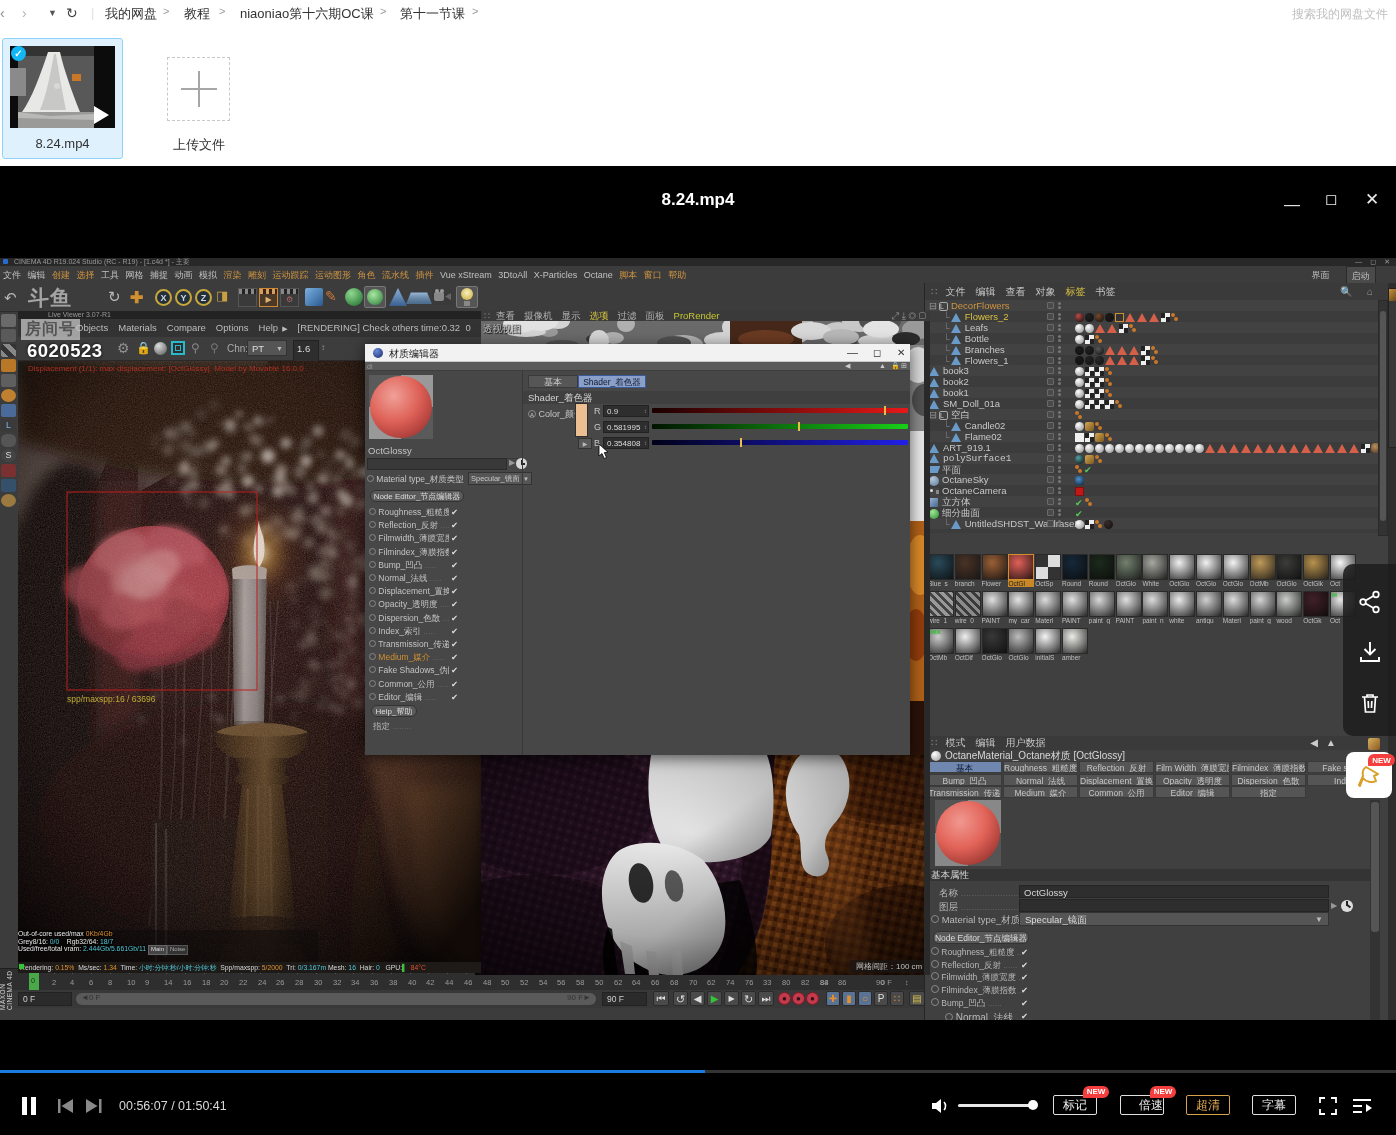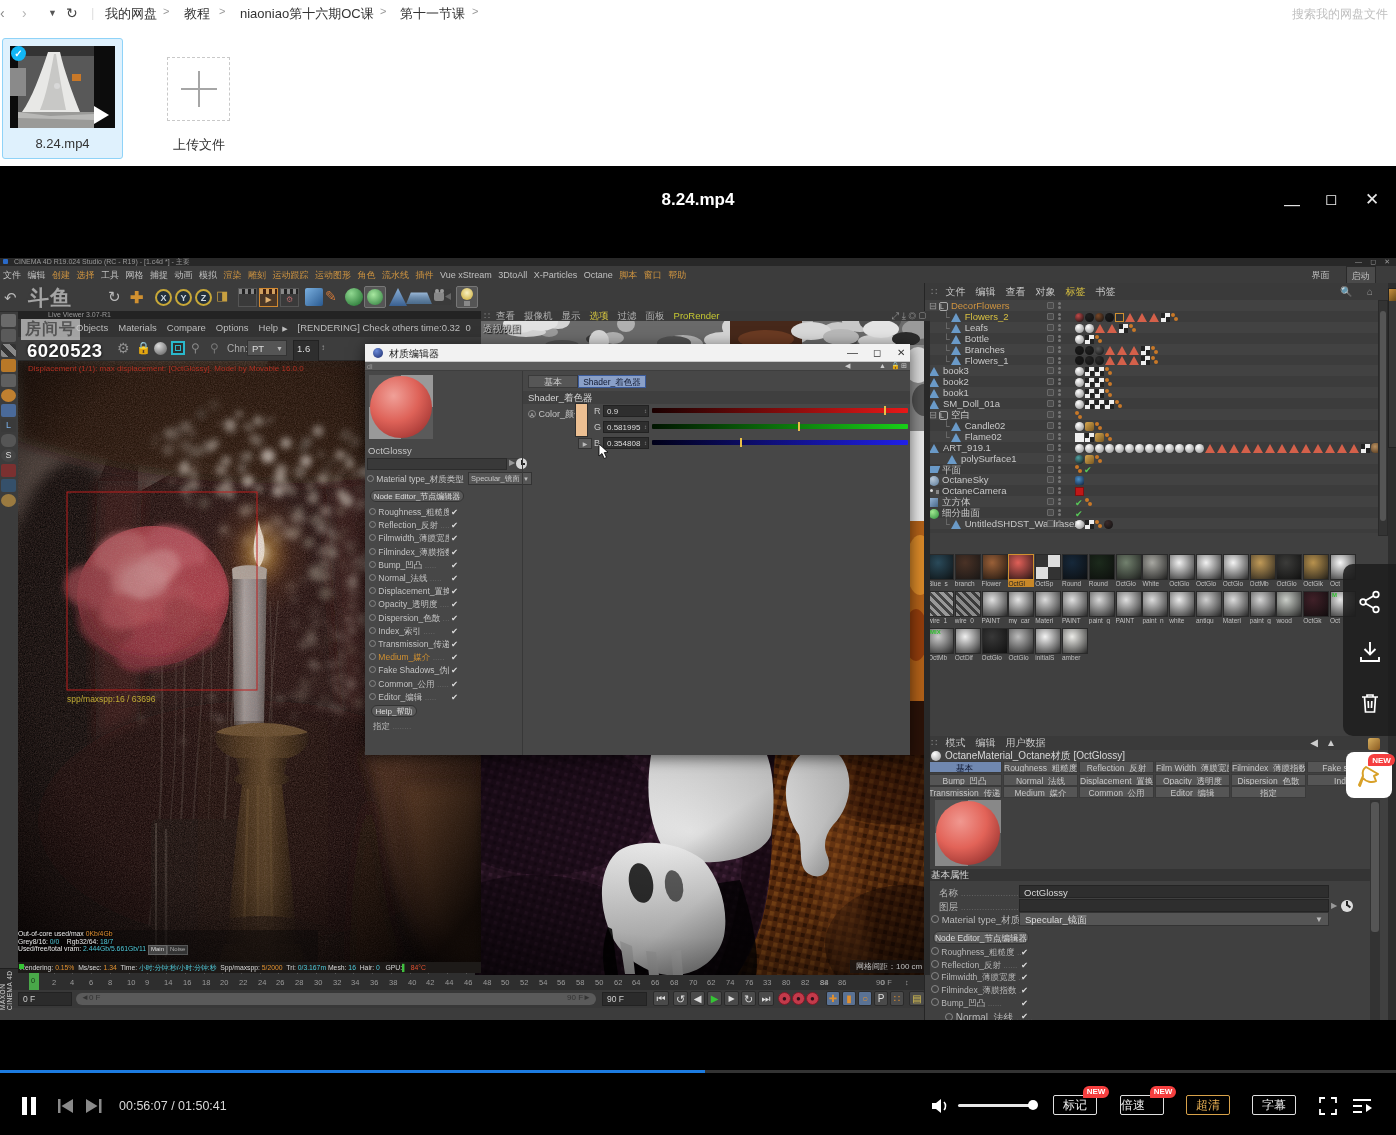--- a/index.html
+++ b/index.html
@@ -397,21 +397,21 @@
               <span style="position:absolute;left:150px;top:0px;"><i style="display:inline-block;width:9px;height:9px;background:#f0f0f0;margin-right:1px;vertical-align:middle;"></i><i style="display:inline-block;width:9px;height:9px;background:conic-gradient(#eee 25%,#222 25% 50%,#eee 50% 75%,#222 75%);margin-right:1px;vertical-align:middle;"></i><i style="display:inline-block;width:9px;height:9px;background:linear-gradient(135deg,#d8a850,#7a5820);margin-right:1px;vertical-align:middle;border-radius:2px;"></i><i style="display:inline-block;width:8px;height:9px;margin-right:1px;vertical-align:middle;position:relative;"><b style="position:absolute;left:0;top:0;width:4px;height:4px;border-radius:50%;background:#c87828;"></b><b style="position:absolute;left:3px;top:4px;width:4px;height:4px;border-radius:50%;background:#c87828;"></b></i></span>
             </div>
             <div style="position:absolute;left:0;top:141.70000000000005px;width:462px;height:11px;font-size:9.5px;line-height:11px;white-space:nowrap;">
               <span style="position:absolute;left:4px;color:#c8c8c8;"><i style="display:inline-block;width:0;height:0;border-left:5px solid transparent;border-right:5px solid transparent;border-bottom:9px solid #6a9ac8;margin-right:4px;vertical-align:middle;"></i>ART_919.1</span>
               <i style="position:absolute;left:122px;top:2px;width:7px;height:7px;border:1px solid #6a6a6a;border-radius:1px;background:#4a4a4a;"></i>
               <b style="position:absolute;left:133px;top:2px;width:3px;height:3px;border-radius:50%;background:#777;"></b>
               <b style="position:absolute;left:133px;top:6px;width:3px;height:3px;border-radius:50%;background:#777;"></b>
               <span style="position:absolute;left:150px;top:0px;"><i style="display:inline-block;width:9px;height:9px;border-radius:50%;background:radial-gradient(circle at 35% 30%, #fff, #888);margin-right:1px;vertical-align:middle;"></i><i style="display:inline-block;width:9px;height:9px;border-radius:50%;background:radial-gradient(circle at 35% 30%, #fff, #888);margin-right:1px;vertical-align:middle;"></i><i style="display:inline-block;width:9px;height:9px;border-radius:50%;background:radial-gradient(circle at 35% 30%, #fff, #888);margin-right:1px;vertical-align:middle;"></i><i style="display:inline-block;width:9px;height:9px;border-radius:50%;background:radial-gradient(circle at 35% 30%, #fff, #888);margin-right:1px;vertical-align:middle;"></i><i style="display:inline-block;width:9px;height:9px;border-radius:50%;background:radial-gradient(circle at 35% 30%, #fff, #888);margin-right:1px;vertical-align:middle;"></i><i style="display:inline-block;width:9px;height:9px;border-radius:50%;background:radial-gradient(circle at 35% 30%, #fff, #888);margin-right:1px;vertical-align:middle;"></i><i style="display:inline-block;width:9px;height:9px;border-radius:50%;background:radial-gradient(circle at 35% 30%, #fff, #888);margin-right:1px;vertical-align:middle;"></i><i style="display:inline-block;width:9px;height:9px;border-radius:50%;background:radial-gradient(circle at 35% 30%, #fff, #888);margin-right:1px;vertical-align:middle;"></i><i style="display:inline-block;width:9px;height:9px;border-radius:50%;background:radial-gradient(circle at 35% 30%, #fff, #888);margin-right:1px;vertical-align:middle;"></i><i style="display:inline-block;width:9px;height:9px;border-radius:50%;background:radial-gradient(circle at 35% 30%, #fff, #888);margin-right:1px;vertical-align:middle;"></i><i style="display:inline-block;width:9px;height:9px;border-radius:50%;background:radial-gradient(circle at 35% 30%, #fff, #888);margin-right:1px;vertical-align:middle;"></i><i style="display:inline-block;width:9px;height:9px;border-radius:50%;background:radial-gradient(circle at 35% 30%, #fff, #888);margin-right:1px;vertical-align:middle;"></i><i style="display:inline-block;width:9px;height:9px;border-radius:50%;background:radial-gradient(circle at 35% 30%, #fff, #888);margin-right:1px;vertical-align:middle;"></i><i style="display:inline-block;width:0;height:0;border-left:5px solid transparent;border-right:5px solid transparent;border-bottom:9px solid #d4604a;margin-right:2px;vertical-align:middle;"></i><i style="display:inline-block;width:0;height:0;border-left:5px solid transparent;border-right:5px solid transparent;border-bottom:9px solid #d4604a;margin-right:2px;vertical-align:middle;"></i><i style="display:inline-block;width:0;height:0;border-left:5px solid transparent;border-right:5px solid transparent;border-bottom:9px solid #d4604a;margin-right:2px;vertical-align:middle;"></i><i style="display:inline-block;width:0;height:0;border-left:5px solid transparent;border-right:5px solid transparent;border-bottom:9px solid #d4604a;margin-right:2px;vertical-align:middle;"></i><i style="display:inline-block;width:0;height:0;border-left:5px solid transparent;border-right:5px solid transparent;border-bottom:9px solid #d4604a;margin-right:2px;vertical-align:middle;"></i><i style="display:inline-block;width:0;height:0;border-left:5px solid transparent;border-right:5px solid transparent;border-bottom:9px solid #d4604a;margin-right:2px;vertical-align:middle;"></i><i style="display:inline-block;width:0;height:0;border-left:5px solid transparent;border-right:5px solid transparent;border-bottom:9px solid #d4604a;margin-right:2px;vertical-align:middle;"></i><i style="display:inline-block;width:0;height:0;border-left:5px solid transparent;border-right:5px solid transparent;border-bottom:9px solid #d4604a;margin-right:2px;vertical-align:middle;"></i><i style="display:inline-block;width:0;height:0;border-left:5px solid transparent;border-right:5px solid transparent;border-bottom:9px solid #d4604a;margin-right:2px;vertical-align:middle;"></i><i style="display:inline-block;width:0;height:0;border-left:5px solid transparent;border-right:5px solid transparent;border-bottom:9px solid #d4604a;margin-right:2px;vertical-align:middle;"></i><i style="display:inline-block;width:0;height:0;border-left:5px solid transparent;border-right:5px solid transparent;border-bottom:9px solid #d4604a;margin-right:2px;vertical-align:middle;"></i><i style="display:inline-block;width:0;height:0;border-left:5px solid transparent;border-right:5px solid transparent;border-bottom:9px solid #d4604a;margin-right:2px;vertical-align:middle;"></i><i style="display:inline-block;width:0;height:0;border-left:5px solid transparent;border-right:5px solid transparent;border-bottom:9px solid #d4604a;margin-right:2px;vertical-align:middle;"></i><i style="display:inline-block;width:9px;height:9px;background:conic-gradient(#eee 25%,#222 25% 50%,#eee 50% 75%,#222 75%);margin-right:1px;vertical-align:middle;"></i><i style="display:inline-block;width:10px;height:10px;border-radius:40%;background:radial-gradient(circle at 40% 35%,#b89060,#4a3018);margin-right:1px;vertical-align:middle;"></i></span>
             </div>
             <div style="position:absolute;left:0;top:152.60000000000005px;width:462px;height:11px;font-size:9.5px;line-height:11px;white-space:nowrap;">
-              <span style="position:absolute;left:22px;color:#c8c8c8;"><i style="display:inline-block;width:0;height:0;border-left:5px solid transparent;border-right:5px solid transparent;border-bottom:9px solid #6a9ac8;margin-right:4px;vertical-align:middle;"></i>polySurface1</span>
+              <span style="position:absolute;left:4px;color:#c8c8c8;font-family:Liberation Mono, monospace;"><i style="display:inline-block;width:0;height:0;border-left:5px solid transparent;border-right:5px solid transparent;border-bottom:9px solid #6a9ac8;margin-right:4px;vertical-align:middle;"></i>polySurface1</span>
               <i style="position:absolute;left:122px;top:2px;width:7px;height:7px;border:1px solid #6a6a6a;border-radius:1px;background:#4a4a4a;"></i>
               <b style="position:absolute;left:133px;top:2px;width:3px;height:3px;border-radius:50%;background:#777;"></b>
               <b style="position:absolute;left:133px;top:6px;width:3px;height:3px;border-radius:50%;background:#777;"></b>
               <span style="position:absolute;left:150px;top:0px;"><i style="display:inline-block;width:9px;height:9px;border-radius:50%;background:radial-gradient(circle at 35% 30%, #50a0a0, #111 95%);margin-right:1px;vertical-align:middle;"></i><i style="display:inline-block;width:9px;height:9px;background:linear-gradient(135deg,#d8a850,#7a5820);margin-right:1px;vertical-align:middle;border-radius:2px;"></i><i style="display:inline-block;width:8px;height:9px;margin-right:1px;vertical-align:middle;position:relative;"><b style="position:absolute;left:0;top:0;width:4px;height:4px;border-radius:50%;background:#c87828;"></b><b style="position:absolute;left:3px;top:4px;width:4px;height:4px;border-radius:50%;background:#c87828;"></b></i></span>
             </div>
             <div style="position:absolute;left:0;top:163.50000000000006px;width:462px;height:11px;font-size:9.5px;line-height:11px;white-space:nowrap;">
               <span style="position:absolute;left:4px;color:#c8c8c8;"><i style="display:inline-block;width:10px;height:7px;background:#6a9ac8;margin-right:3px;vertical-align:middle;transform:skewX(-20deg);"></i>平面</span>
               <i style="position:absolute;left:122px;top:2px;width:7px;height:7px;border:1px solid #6a6a6a;border-radius:1px;background:#4a4a4a;"></i>
               <b style="position:absolute;left:133px;top:2px;width:3px;height:3px;border-radius:50%;background:#777;"></b>
               <b style="position:absolute;left:133px;top:6px;width:3px;height:3px;border-radius:50%;background:#777;"></b>
@@ -1393,21 +1393,21 @@
           <rect x="16" y="1" width="2.5" height="14" fill="#8a8a8a"></rect>
         </svg>
         <div style="position:absolute;left:119px;top:13px;font-size:12.5px;color:#d8d8d8;">00:56:07 / 01:50:41</div>
         <svg style="position:absolute;left:930px;top:11px;" width="22" height="18" viewBox="0 0 22 18">
           <path d="M2,6 L6,6 L11,2 L11,16 L6,12 L2,12 Z" fill="#fff"></path>
           <path d="M14,5 C16,7 16,11 14,13" stroke="#fff" stroke-width="1.6" fill="none"></path>
         </svg>
         <div style="position:absolute;left:958px;top:18px;width:74px;height:2.5px;background:#e8e8e8;border-radius:2px;"></div>
         <div style="position:absolute;left:1028px;top:14px;width:10px;height:10px;border-radius:50%;background:#fff;"></div>
         <div style="position:absolute;left:1053px;top:9px;width:44px;height:20px;border:1px solid #e0e0e0;border-radius:2px;color:#f0f0f0;font-size:12px;line-height:19px;text-align:center;">标记</div>
-        <div style="position:absolute;left:1120px;top:9px;width:44px;height:20px;border:1px solid #e0e0e0;border-radius:2px;color:#f0f0f0;font-size:12px;line-height:19px;text-align:left;">倍速</div>
+        <div style="position:absolute;left:1120px;top:9px;width:44px;height:20px;border:1px solid #e0e0e0;border-radius:2px;color:#f0f0f0;font-size:12px;line-height:19px;text-align:right;">倍速</div>
         <div style="position:absolute;left:1186px;top:9px;width:44px;height:20px;border:1px solid #d8a24a;border-radius:2px;color:#e8b054;font-size:12px;line-height:19px;text-align:center;">超清</div>
         <div style="position:absolute;left:1252px;top:9px;width:44px;height:20px;border:1px solid #e0e0e0;border-radius:2px;color:#f0f0f0;font-size:12px;line-height:19px;text-align:center;">字幕</div>
         <div style="position:absolute;left:1083px;top:0px;width:26px;height:12px;background:#f53f3f;border-radius:7px 7px 7px 1px;color:#fff;font-size:8px;font-weight:bold;line-height:12px;text-align:center;">NEW</div>
         <div style="position:absolute;left:1150px;top:0px;width:26px;height:12px;background:#f53f3f;border-radius:7px 7px 7px 1px;color:#fff;font-size:8px;font-weight:bold;line-height:12px;text-align:center;">NEW</div>
         <svg style="position:absolute;left:1318px;top:10px;" width="20" height="20" viewBox="0 0 20 20" fill="none" stroke="#fff" stroke-width="1.8">
           <path d="M7,2 L2,2 L2,7 M13,2 L18,2 L18,7 M7,18 L2,18 L2,13 M13,18 L18,18 L18,13"></path>
         </svg>
         <svg style="position:absolute;left:1351px;top:11px;" width="22" height="18" viewBox="0 0 22 18" fill="none" stroke="#fff" stroke-width="1.8">
           <path d="M2,3 L20,3 M2,9 L11,9 M2,15 L11,15"></path>
           <path d="M15,7 L15,15 L21,11 Z" fill="#fff" stroke="none"></path>

